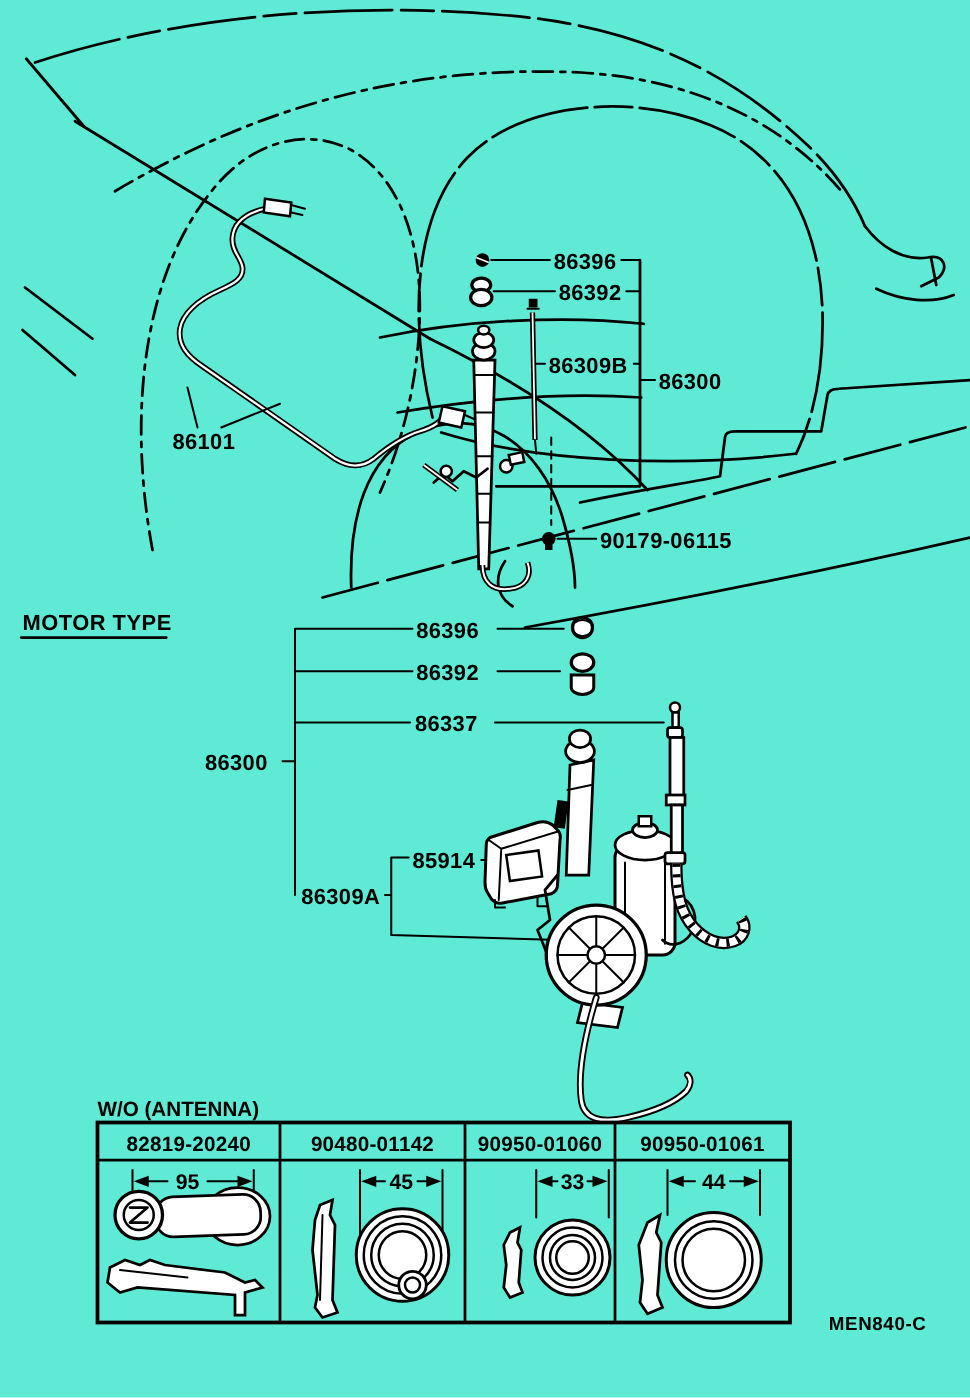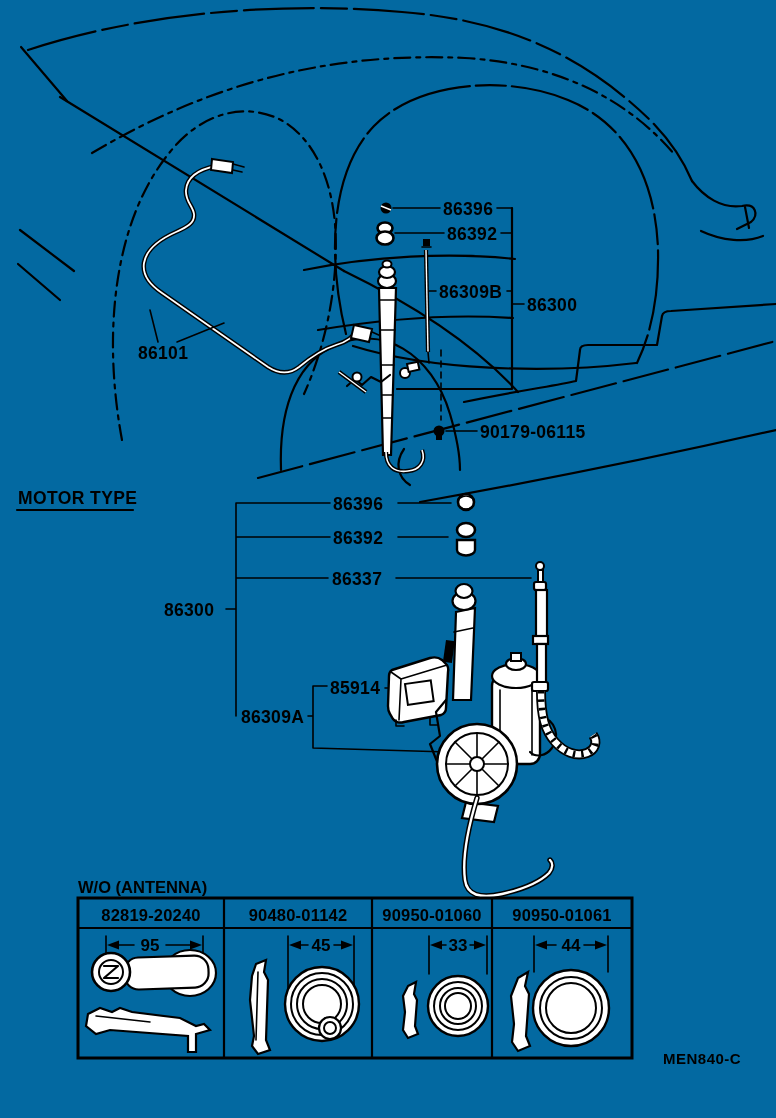--- a/index.html
+++ b/index.html
@@ -1,16 +1,16 @@
 <!DOCTYPE html>
 <html><head>
 <meta charset="utf-8">
 <style>
   html,body{margin:0;padding:0;background:#fff;}
-  .page{position:relative;width:776px;height:1118px;background:#0369a1;overflow:hidden;}
+  .page{position:relative;width:776px;height:1118px;background:#5eead4;overflow:hidden;}
   svg{display:block;}
   .ln{fill:none;stroke:#000;stroke-width:2.2;stroke-linecap:round;stroke-linejoin:round;}
   .thin{stroke-width:1.6;}
   .wht{fill:#fff;}
   .blk{fill:#000;}
   .lbl{font:bold 17.5px "Liberation Sans", sans-serif;fill:#000;letter-spacing:.3px;}
   .hdr{font:bold 16.5px "Liberation Sans", sans-serif;fill:#000;letter-spacing:.2px;}
   .dim{font:bold 17px "Liberation Sans", sans-serif;fill:#000;}
   .ttl{font:bold 16.5px "Liberation Sans", sans-serif;fill:#000;}
   .foot{font:bold 15px "Liberation Sans", sans-serif;fill:#000;letter-spacing:.5px;}

